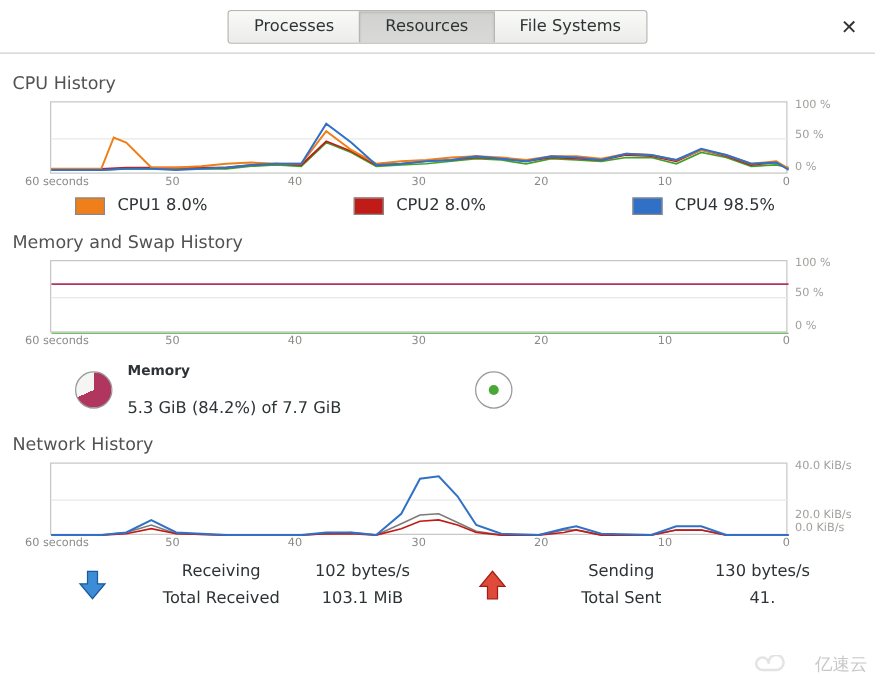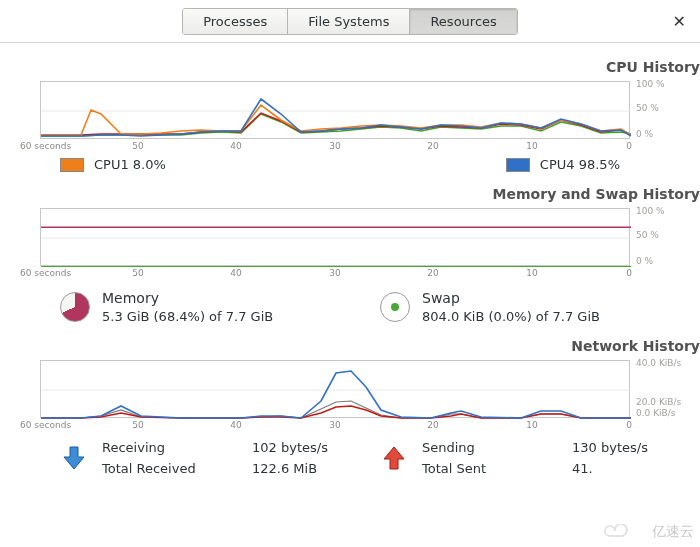--- a/index.html
+++ b/index.html
@@ -45,25 +45,24 @@
   .close-x {
     position: absolute;
     right: 14px;
     top: 12px;
     font-size: 16px;
     color: #333;
     cursor: pointer;
   }
   
   .section-title {
-    font-weight: bold;
+    font-weight: normal;
     font-size: 14px;
     color: #525252;
     margin: 14px 0 6px 10px;
-    text-align: right;
   }
   .section-title.first { margin-top: 16px; }
   .chart-wrap {
     position: relative;
     margin: 0 10px 0 20px;
   }
   .chart-box {
     border: 1px solid #c7c7c5;
     background: #fff;
     width: 590px;
@@ -128,31 +127,32 @@
     background: conic-gradient(#b0355f 0% 68.4%, #f5f5f4 68.4% 100%);
   }
   .pie-swap {
     display: flex; align-items: center; justify-content: center;
   }
   .pie-swap::after {
     content: '';
     width: 8px; height: 8px; border-radius: 50%;
     background: #49a835;
   }
-  .memswap-text .lbl { font-size: 14px; margin-bottom: 3px; }
+  .memswap-text .lbl { font-size: 11px; margin-bottom: 16px; font-weight: bold; }
   .memswap-text .val { font-size: 13px; }
   
   .net-stats {
     display: flex;
     margin: 8px 0 0 60px;
   }
   .net-col {
     display: flex;
     gap: 14px;
     width: 50%;
+    text-align: center;
   }
   .arrow {
     width: 28px; height: 28px;
     margin-top: 4px;
   }
   .net-grid {
     display: grid;
     grid-template-columns: 150px auto;
     row-gap: 6px;
     font-size: 13px;
@@ -170,22 +170,22 @@
     pointer-events: none;
   }
   .watermark svg { opacity: 0.5; }
 </style>
 </head>
 <body>
 
 <div class="top-bar">
   <div class="tab-strip">
     <div class="tab">Processes</div>
+    <div class="tab active">Resources</div>
     <div class="tab">File Systems</div>
-    <div class="tab active">Resources</div>
   </div>
   <div class="close-x">✕</div>
 </div>
 
 <div class="section-title first">CPU History</div>
 <div class="chart-wrap" style="height:72px">
   <div class="chart-box" style="height:58px">
     <svg viewBox="0 0 590 58" width="590" height="58" preserveAspectRatio="none">
       <line x1="0" y1="29" x2="590" y2="29" stroke="#e8e8e6" stroke-width="1"></line>
 
@@ -209,20 +209,24 @@
     <span class="x-label" style="left:512px">10</span>
     <span class="x-label last" style="left:612px">0</span>
   </div>
 </div>
 <div class="cpu-legend">
   <div class="legend-item">
     <div class="swatch" style="background:#ef7f1a"></div>
     <span>CPU1  8.0%</span>
   </div>
   <div class="legend-item">
+    <div class="swatch" style="background:#c11b17"></div>
+    <span>CPU2  8.0%</span>
+  </div>
+  <div class="legend-item">
     <div class="swatch" style="background:#3170c7"></div>
     <span>CPU4  98.5%</span>
   </div>
 </div>
 
 <div class="section-title">Memory and Swap History</div>
 <div class="chart-wrap" style="height:72px">
   <div class="chart-box" style="height:58px">
     <svg viewBox="0 0 590 58" width="590" height="58" preserveAspectRatio="none">
       <line x1="0" y1="29" x2="590" y2="29" stroke="#e8e8e6" stroke-width="1"></line>
@@ -243,29 +247,25 @@
     <span class="x-label" style="left:413px">20</span>
     <span class="x-label" style="left:512px">10</span>
     <span class="x-label last" style="left:612px">0</span>
   </div>
 </div>
 <div class="memswap-row">
   <div class="memswap-item">
     <div class="pie-circle pie-mem"></div>
     <div class="memswap-text">
       <div class="lbl">Memory</div>
-      <div class="val">5.3 GiB (68.4%) of 7.7 GiB</div>
+      <div class="val">5.3 GiB (84.2%) of 7.7 GiB</div>
     </div>
   </div>
   <div class="memswap-item">
     <div class="pie-circle pie-swap"></div>
-    <div class="memswap-text">
-      <div class="lbl">Swap</div>
-      <div class="val">804.0 KiB (0.0%) of 7.7 GiB</div>
-    </div>
   </div>
 </div>
 
 <div class="section-title">Network History</div>
 <div class="chart-wrap" style="height:72px">
   <div class="chart-box" style="height:58px">
     <svg viewBox="0 0 590 58" width="590" height="58" preserveAspectRatio="none">
       <line x1="0" y1="29" x2="590" y2="29" stroke="#e8e8e6" stroke-width="1"></line>
       <polyline fill="none" stroke="#7a7a78" stroke-width="1.2" points="0,57 40,57 60,55 80,49 100,56 140,57 200,57 220,56 240,55 260,57 280,48 295,41 310,40 325,47 340,54 360,57 390,57 410,53 420,53 440,57 480,57 500,53 520,53 540,57 590,57"></polyline>
       <polyline fill="none" stroke="#c11b17" stroke-width="1.4" points="0,57 40,57 60,56 80,52 100,56 140,57 200,57 220,56 240,56 260,57 280,52 295,46 310,45 325,49 340,55 360,57 390,57 410,55 420,53 440,57 480,57 500,53 520,53 540,57 590,57"></polyline>
@@ -289,21 +289,21 @@
 </div>
 <div class="net-stats">
   <div class="net-col">
     <svg class="arrow" viewBox="0 0 28 28">
       <path d="M10,3 h8 v10 h6 l-10,12 -10,-12 h6 z" fill="#3d8dd6" stroke="#1a5a9e" stroke-width="1"></path>
     </svg>
     <div class="net-grid">
       <span>Receiving</span>
       <span>102 bytes/s</span>
       <span>Total Received</span>
-      <span>122.6 MiB</span>
+      <span>103.1 MiB</span>
     </div>
   </div>
   <div class="net-col">
     <svg class="arrow" viewBox="0 0 28 28">
       <path d="M14,3 l10,12 h-6 v10 h-8 v-10 h-6 z" fill="#e04a3a" stroke="#a11f12" stroke-width="1"></path>
     </svg>
     <div class="net-grid">
       <span>Sending</span>
       <span>130 bytes/s</span>
       <span>Total Sent</span>

